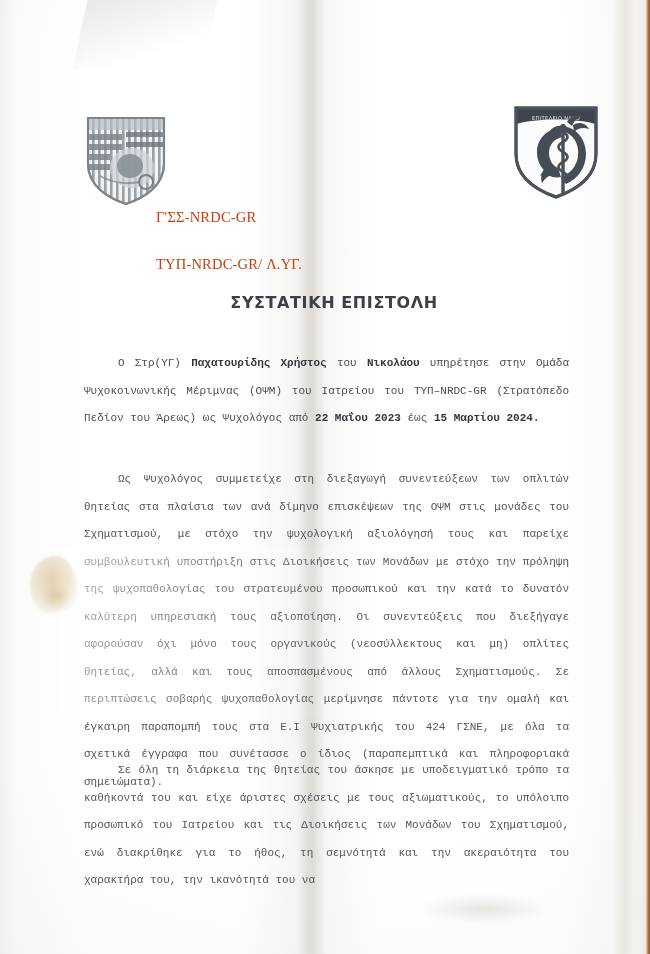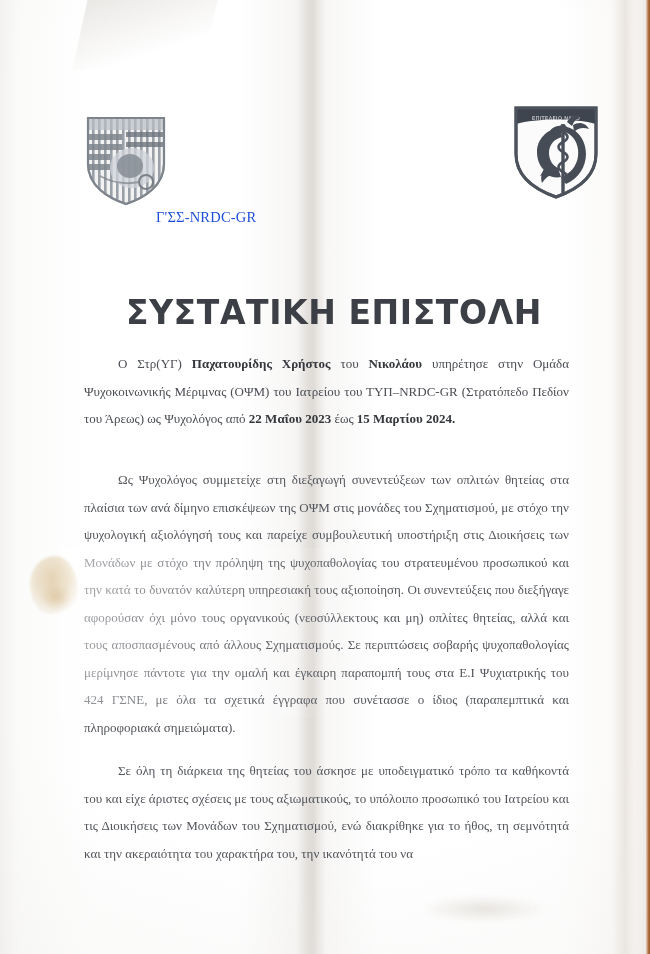--- a/index.html
+++ b/index.html
@@ -102,45 +102,45 @@
     position: absolute;
     left: 506px; top: 98px;
     width: 100px; height: 104px;
   }
   .emblem-left svg, .emblem-right svg { width: 100%; height: 100%; display: block; }
 
   .hdr {
     position: absolute;
     font-family: "Liberation Serif", "DejaVu Serif", serif;
     font-size: 14.5px;
-    color: #1d4ed8;
+    color: #c2410c;
     letter-spacing: 0.2px;
     white-space: nowrap;
   }
   #hdr-unit  { left: 156px; top: 209px; }
   #hdr-dept  { left: 156px; top: 256px; }
 
   .doc-title {
     position: absolute;
     left: 0; right: 0; top: 293px;
     text-align: center;
     font-family: "DejaVu Sans", sans-serif;
-    font-size: 33px;
+    font-size: 16px;
     font-weight: bold;
     color: #3c3f45;
     letter-spacing: 0.6px;
     padding-left: 18px;
   }
 
   .para {
     position: absolute;
     left: 84px;
     width: 485px;
-    font-family: Liberation Serif, serif;
-    font-size: 13px;
+    font-family: Liberation Mono, monospace;
+    font-size: 11px;
     line-height: 27.5px;
     color: #4a4d53;
     text-align: justify;
     text-indent: 34px;
     text-justify: inter-word;
   }
   .para b { font-weight: bold; color: #34373c; }
 
   #para-1 { top: 350px; }
   #para-2 { top: 466px; }
@@ -226,20 +226,21 @@
           <line x1="57" y1="26" x2="57" y2="95" stroke-width="3.4"></line>
           <path d="M57 34 q9 5 0 10 q-9 5 0 10 q9 5 0 10 q-9 5 0 10 q9 5 0 10" stroke-width="2.6"></path>
           <circle cx="57" cy="31" r="3.2" stroke-width="2.4"></circle>
         </g>
         <path d="M10 10 L90 10 L90 56 C90 80 70 92 50 99 C30 92 10 80 10 56 Z" fill="none" stroke="#4d535c" stroke-width="3"></path>
       </svg>
     </div>
 
     <div class="hdr" id="hdr-unit">Γ'ΣΣ-NRDC-GR</div>
 
+    <div class="hdr" id="hdr-dept">ΤΥΠ-NRDC-GR/ Λ.ΥΓ.</div>
 
     <div class="doc-title">ΣΥΣΤΑΤΙΚΗ ΕΠΙΣΤΟΛΗ</div>
 
     <div class="para" id="para-1"><span>Ο Στρ(ΥΓ) </span><b>Παχατουρίδης Χρήστος</b><span> του </span><b>Νικολάου</b><span> υπηρέτησε στην Ομάδα Ψυχοκοινωνικής Μέριμνας (ΟΨΜ) του Ιατρείου του ΤΥΠ–NRDC-GR (Στρατόπεδο Πεδίον του Άρεως) ως Ψυχολόγος από </span><b>22 Μαΐου 2023</b><span> έως </span><b>15 Μαρτίου 2024.</b></div>
 
     <div class="para fade" id="para-2"><span>Ως Ψυχολόγος συμμετείχε στη διεξαγωγή συνεντεύξεων των οπλιτών θητείας στα πλαίσια των ανά δίμηνο επισκέψεων της ΟΨΜ στις μονάδες του Σχηματισμού, με στόχο την ψυχολογική αξιολόγησή τους και παρείχε συμβουλευτική υποστήριξη στις Διοικήσεις των Μονάδων με στόχο την πρόληψη της ψυχοπαθολογίας του στρατευμένου προσωπικού και την κατά το δυνατόν καλύτερη υπηρεσιακή τους αξιοποίηση. Οι συνεντεύξεις που διεξήγαγε αφορούσαν όχι μόνο τους οργανικούς (νεοσύλλεκτους και μη) οπλίτες θητείας, αλλά και τους αποσπασμένους από άλλους Σχηματισμούς. Σε περιπτώσεις σοβαρής ψυχοπαθολογίας μερίμνησε πάντοτε για την ομαλή και έγκαιρη παραπομπή τους στα Ε.Ι Ψυχιατρικής του 424 ΓΣΝΕ, με όλα τα σχετικά έγγραφα που συνέτασσε ο ίδιος (παραπεμπτικά και πληροφοριακά σημειώματα).</span></div>
 
     <div class="para fade" id="para-3"><span>Σε όλη τη διάρκεια της θητείας του άσκησε με υποδειγματικό τρόπο τα καθήκοντά του και είχε άριστες σχέσεις με τους αξιωματικούς, το υπόλοιπο προσωπικό του Ιατρείου και τις Διοικήσεις των Μονάδων του Σχηματισμού, ενώ διακρίθηκε για το ήθος, τη σεμνότητά και την ακεραιότητα του χαρακτήρα του, την ικανότητά του να</span></div>
 
   </div>

